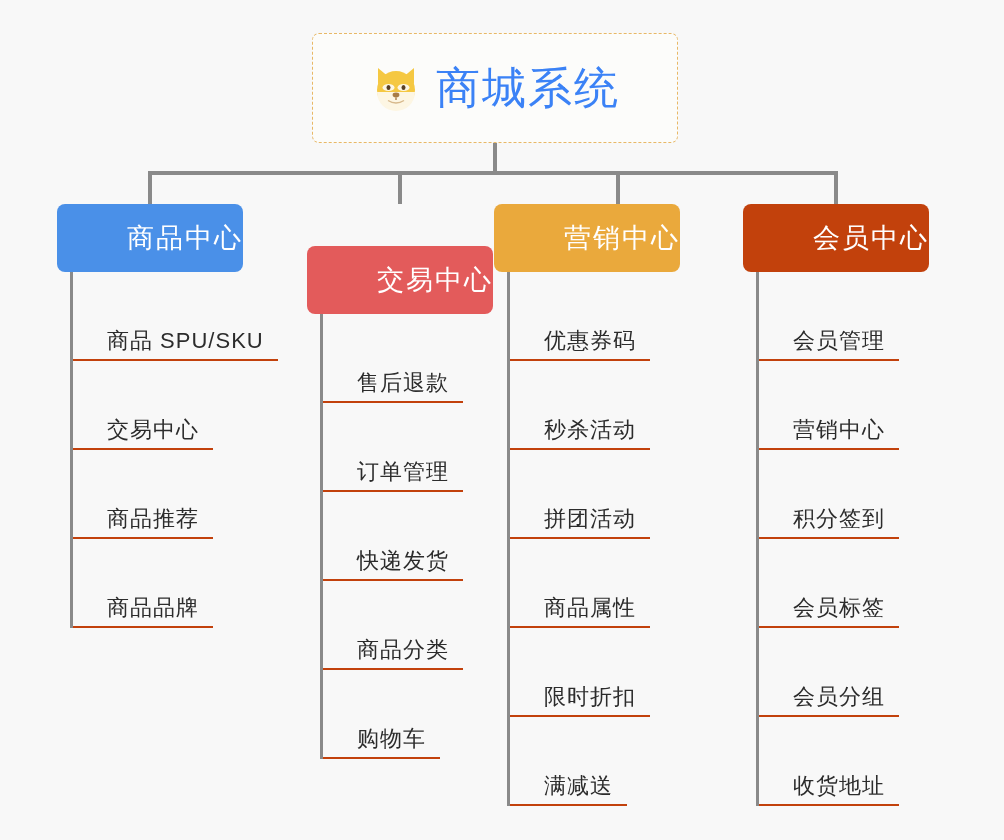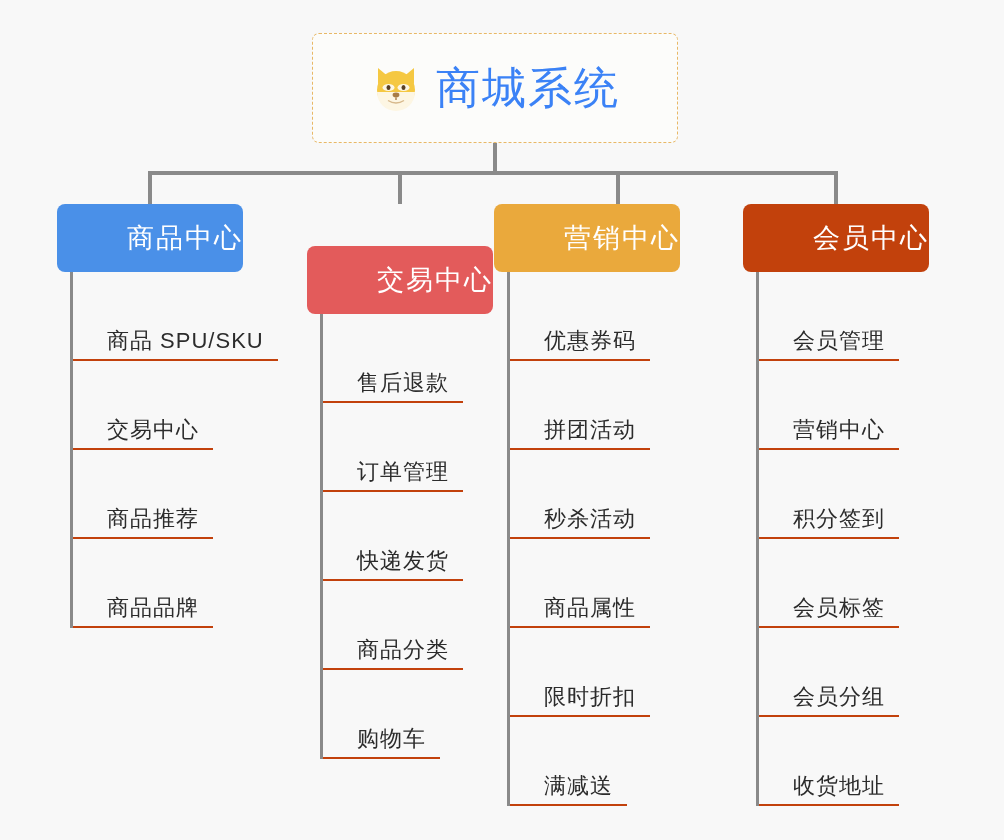--- a/index.html
+++ b/index.html
@@ -199,24 +199,24 @@
 
   <div class="column col-3">
     <div class="cat-card orange">
       <span>营销中心</span>
     </div>
     <div class="items">
       <div class="item">
           <span class="item-label">优惠券码</span>
         </div>
       <div class="item">
+          <span class="item-label">秒杀活动</span>
+        </div>
+      <div class="item">
           <span class="item-label">拼团活动</span>
-        </div>
-      <div class="item">
-          <span class="item-label">秒杀活动</span>
         </div>
       <div class="item">
           <span class="item-label">商品属性</span>
         </div>
       <div class="item">
           <span class="item-label">限时折扣</span>
         </div>
       <div class="item">
           <span class="item-label">满减送</span>
         </div>

